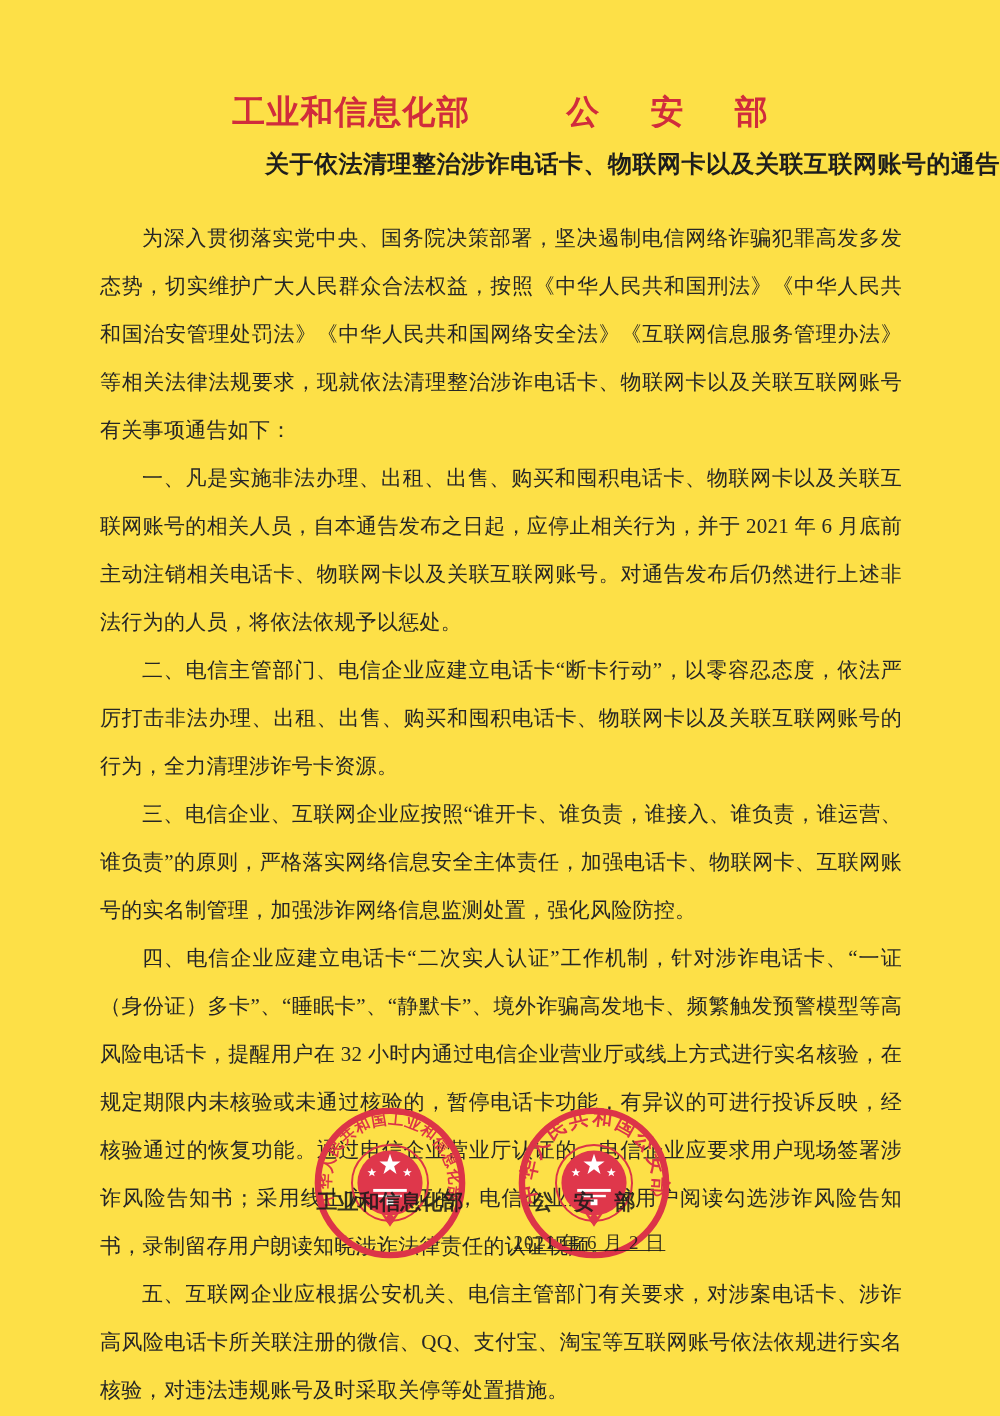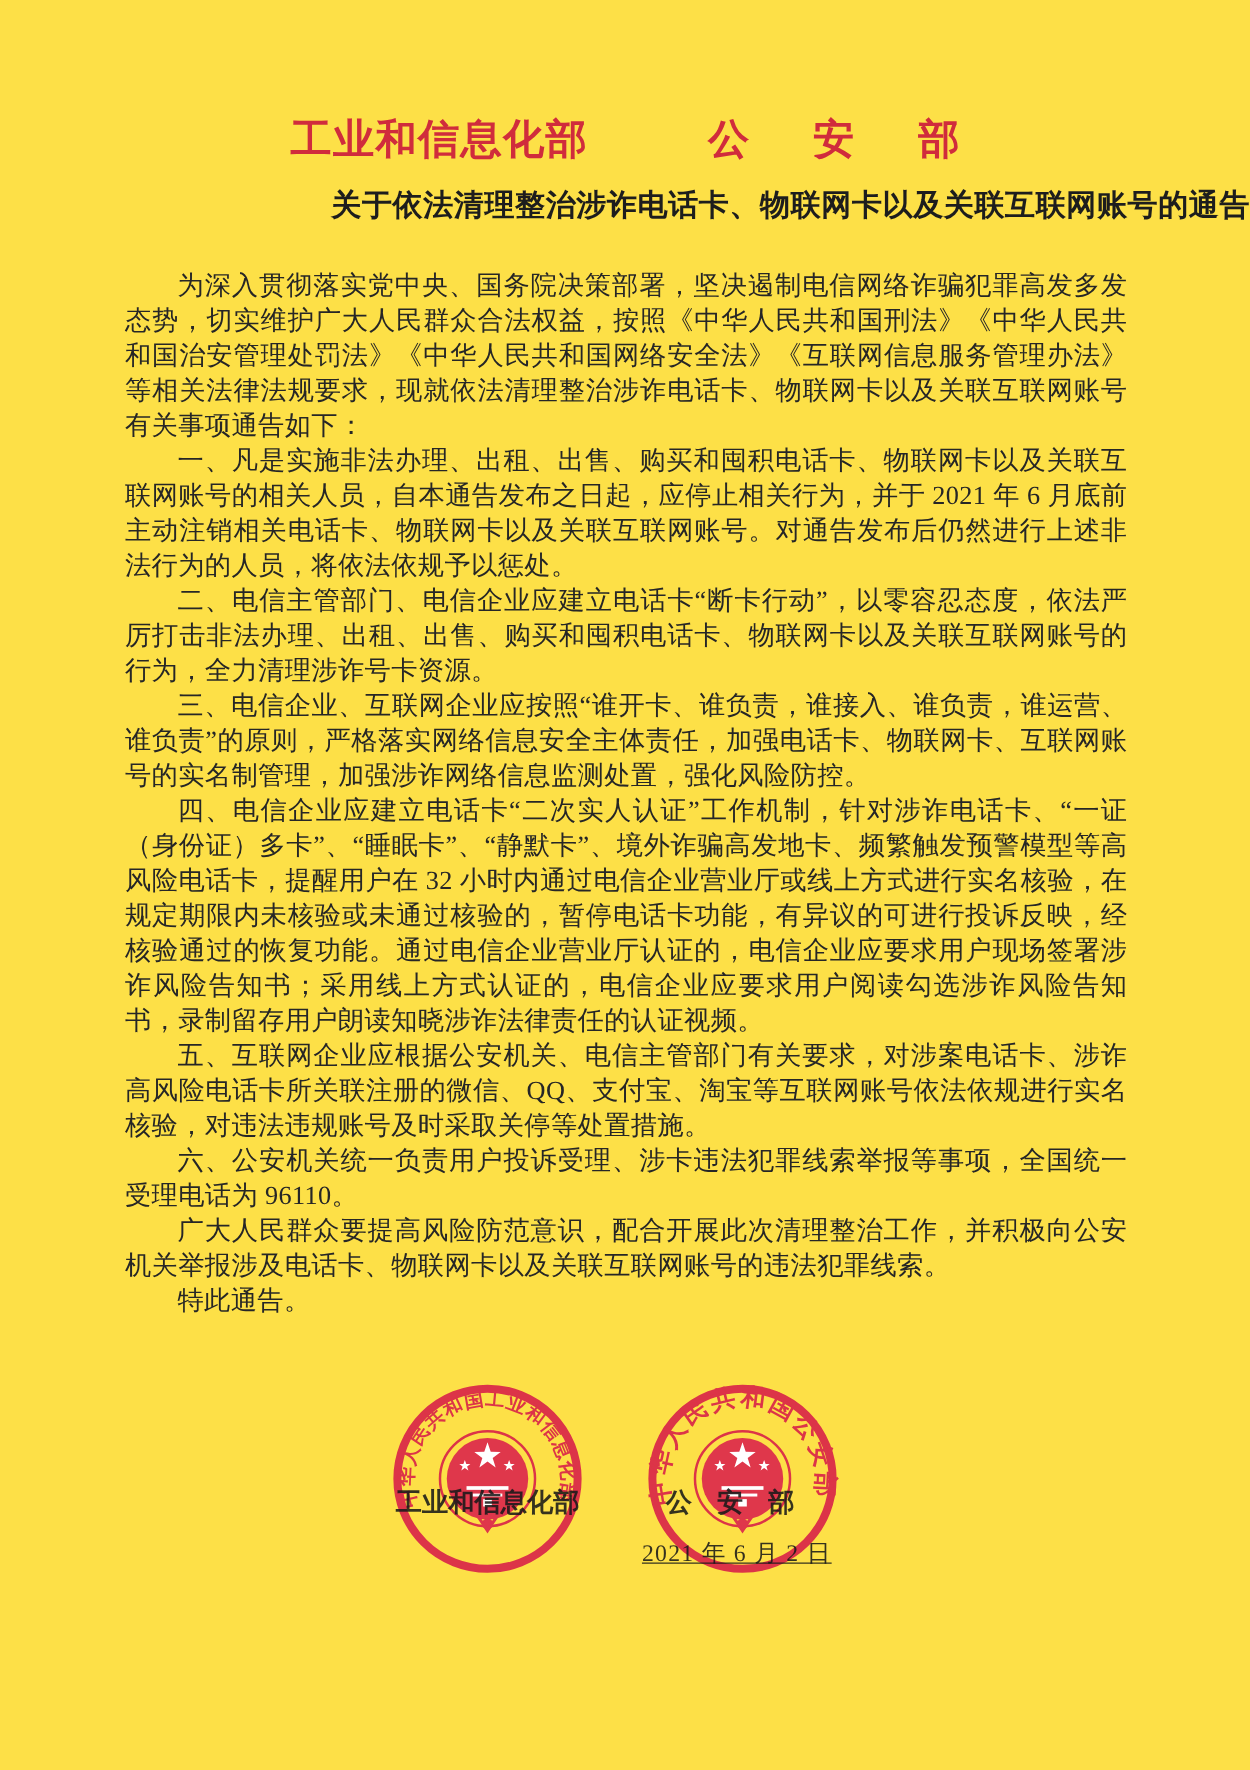--- a/index.html
+++ b/index.html
@@ -44,21 +44,21 @@
   }
   
   .doc-body {
     position: absolute;
     top: 214px;
     left: 100px;
     width: 802px;
   }
   .doc-body p {
     font-size: 21px;
-    line-height: 28px;
+    line-height: 48px;
     text-indent: 2em;
     text-align: justify;
     letter-spacing: 0.3px;
     color: #262626;
   }
   
   .seal-row {
     position: absolute;
     top: 1104px;
     left: 0;

